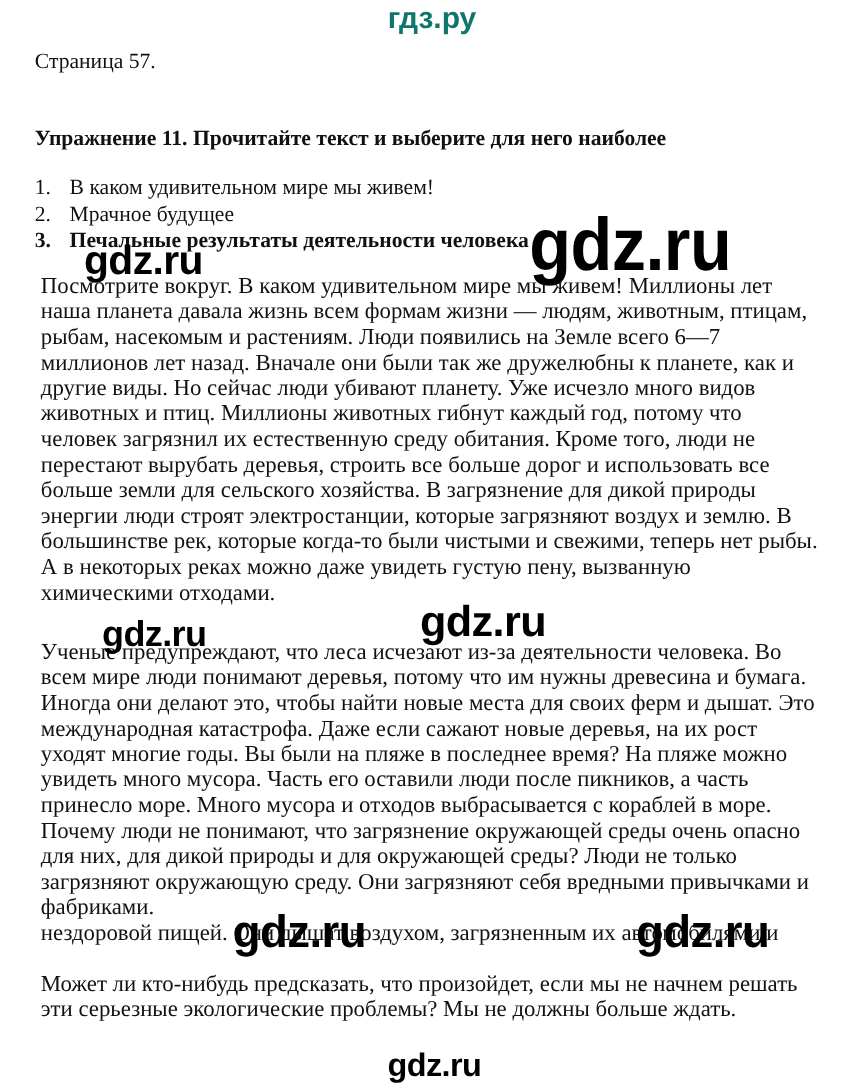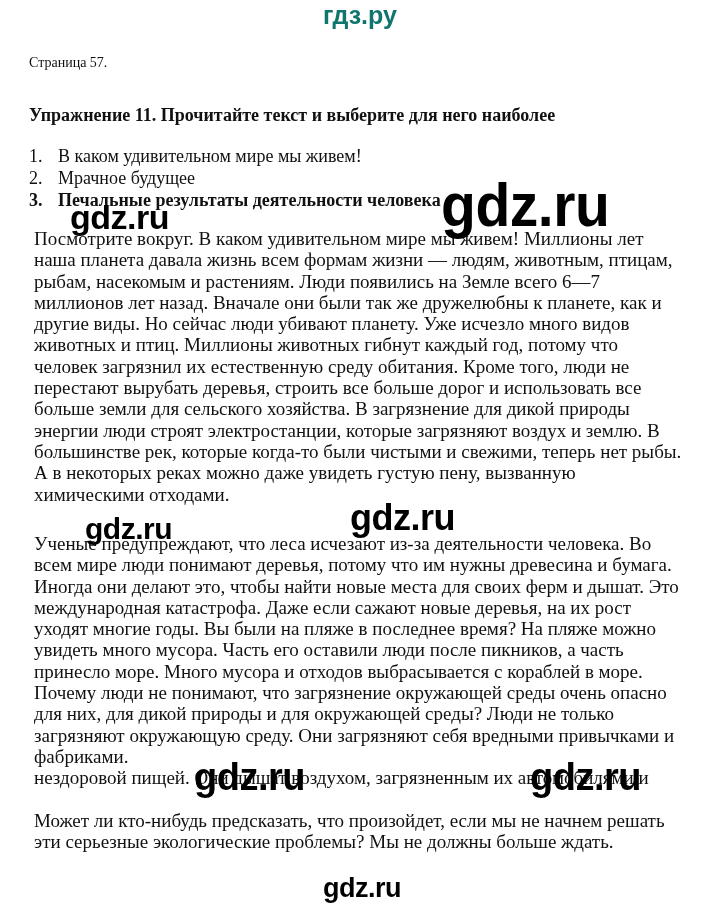--- a/index.html
+++ b/index.html
@@ -6,21 +6,21 @@
   body {
     width: 720px; height: 910px; background: #ffffff; position: relative; overflow: hidden;
     font-family: "Liberation Serif", serif; color: #111111;
   }
   .site-header {
     position: absolute; top: 0; left: 0; width: 720px; text-align: center;
     font-family: "Liberation Sans", sans-serif; font-weight: bold; font-size: 25px;
     line-height: 30px; color: #0f766e;
   }
   .page-label {
-    position: absolute; left: 29px; top: 52px; font-size: 14px; line-height: 22px;
+    position: absolute; left: 29px; top: 40px; font-size: 18px; line-height: 22px;
   }
   .task-heading {
     position: absolute; left: 29px; top: 84px; width: 640px; font-size: 18px; line-height: 22px;
     font-weight: bold;
     margin-top: 20px;
   }
   .options {
     position: absolute; left: 29px; top: 145px; margin: 0; padding: 0; list-style: none;
     font-size: 18px; line-height: 22px;
   }

